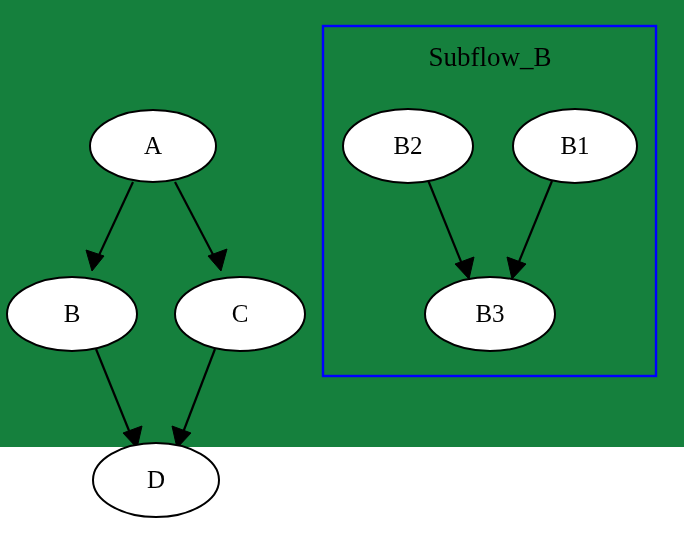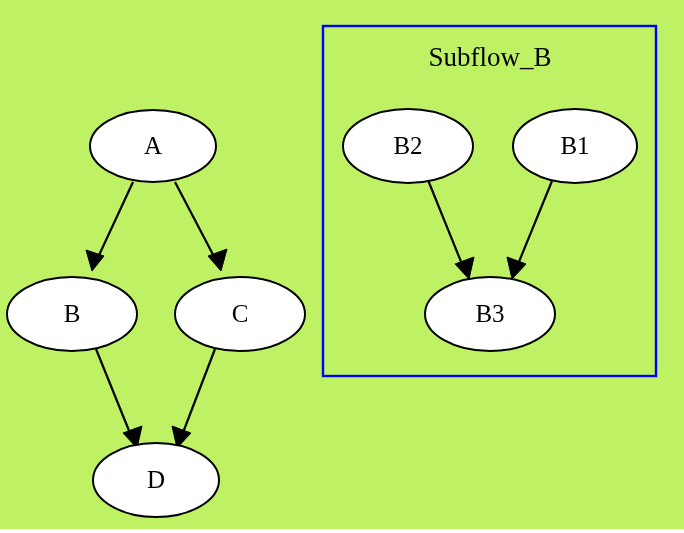--- a/index.html
+++ b/index.html
@@ -9,22 +9,22 @@
   }
   body {
     width: 684px;
     height: 533px;
     overflow: hidden;
     font-family: "Liberation Serif", "DejaVu Serif", serif;
   }
   #graph-canvas {
     position: relative;
     width: 684px;
-    height: 529px;
-    background: #bef264;
+    height: 447px;
+    background: #15803d;
   }
   svg.graph-svg {
     position: absolute;
     top: 0;
     left: 0;
     width: 684px;
     height: 533px;
     display: block;
   }
   .node-ellipse {

